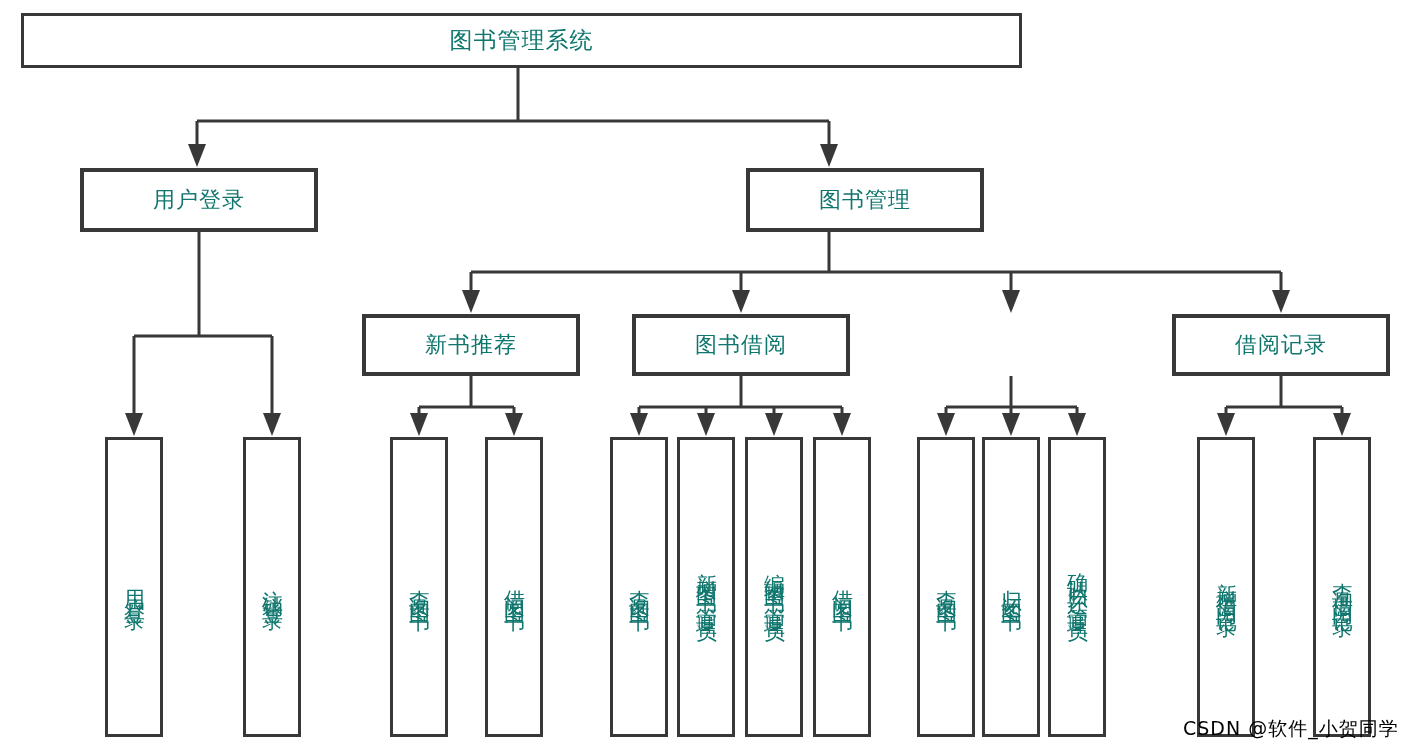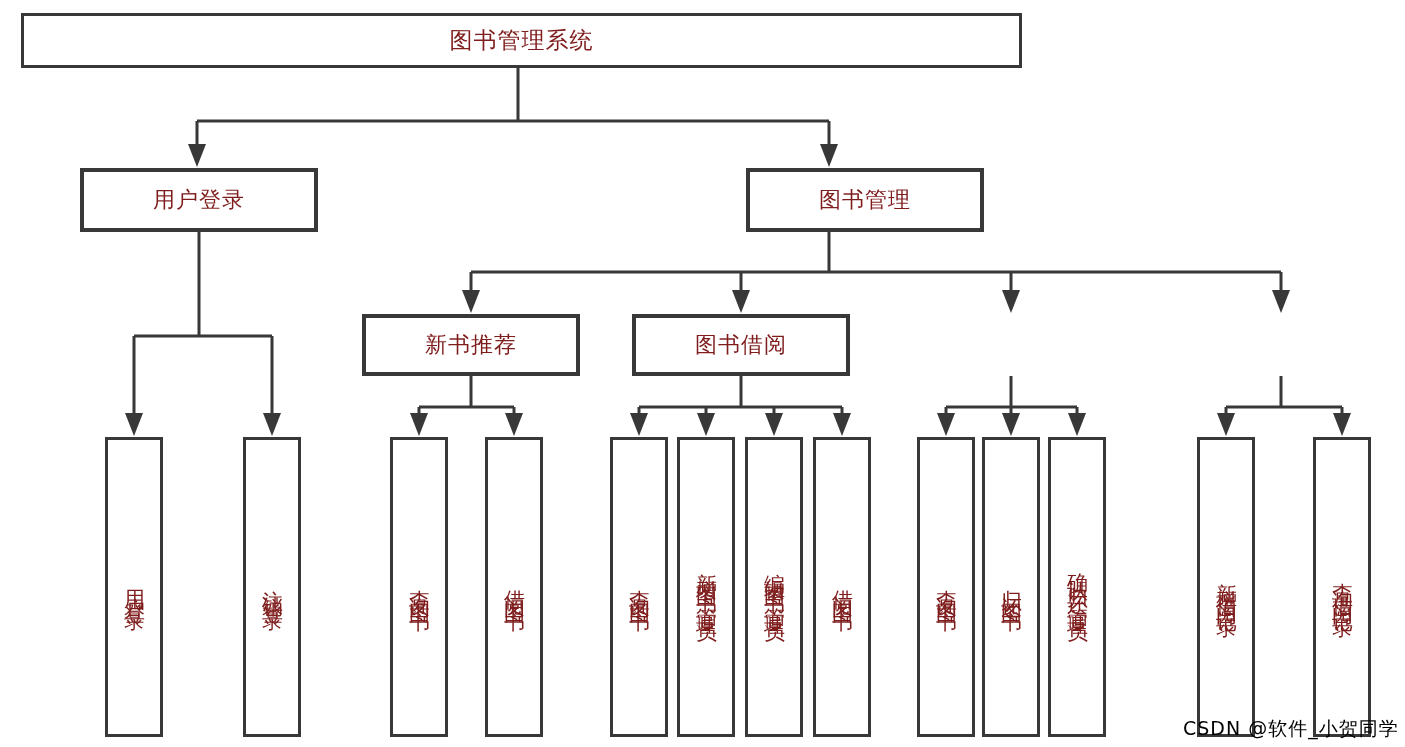--- a/index.html
+++ b/index.html
@@ -15,21 +15,21 @@
     position: absolute;
     left: 0; top: 0;
     width: 1405px; height: 747px;
     z-index: 1;
   }
   .node {
     position: absolute;
     box-sizing: border-box;
     background: #ffffff;
     border: 3px solid #383838;
-    color: #7f1d1d;
+    color: #0f766e;
     display: flex;
     align-items: center;
     justify-content: center;
     text-align: right;
     z-index: 2;
   }
   .root-node { font-size: 23px; letter-spacing: 1px; }
   .h-node   { border-width: 4px; font-size: 22px; letter-spacing: 1px; }
   .v-node {
     writing-mode: vertical-rl;
@@ -97,20 +97,21 @@
     </g>
   </svg>
 
   <div class="node root-node" style="left:21px; top:13px; width:1001px; height:55px;">图书管理系统</div>
 
   <div class="node h-node" style="left:80px; top:168px; width:238px; height:64px;">用户登录</div>
   <div class="node h-node" style="left:710px; top:168px; width:238px; height:64px;margin-left:36px;">图书管理</div>
 
   <div class="node h-node" style="left:362px; top:314px; width:218px; height:62px;">新书推荐</div>
   <div class="node h-node" style="left:632px; top:314px; width:218px; height:62px;">图书借阅</div>
+  <div class="node h-node" style="left:1172px; top:314px; width:218px; height:62px;">借阅记录</div>
 
   <div class="node v-node" style="left:105px; top:437px; width:58px; height:300px;">用户登录</div>
   <div class="node v-node" style="left:243px; top:437px; width:58px; height:300px;">注销登录</div>
 
   <div class="node v-node" style="left:390px; top:437px; width:58px; height:300px;">查询图书</div>
   <div class="node v-node" style="left:485px; top:437px; width:58px; height:300px;">借阅图书</div>
 
   <div class="node v-node" style="left:610px; top:437px; width:58px; height:300px;">查询图书</div>
   <div class="node v-node" style="left:677px; top:437px; width:58px; height:300px;">新增图书（管理员）</div>
   <div class="node v-node" style="left:745px; top:437px; width:58px; height:300px;">编辑图书（管理员）</div>

